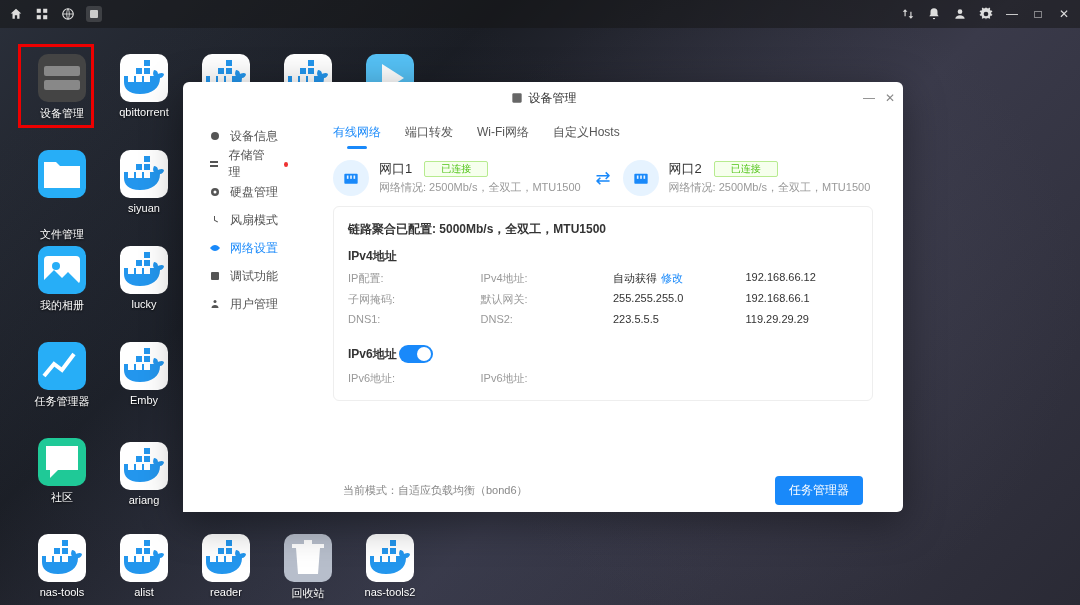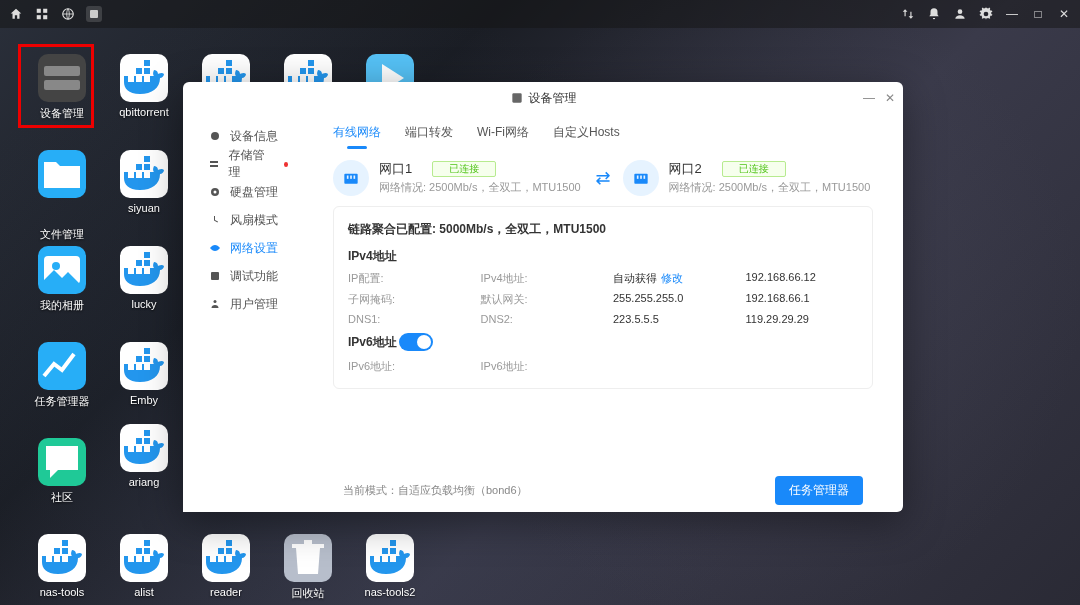--- a/index.html
+++ b/index.html
@@ -28,32 +28,32 @@
 .side-dot{width:5px;height:5px;border-radius:50%;background:#e33;margin-left:4px}
 .main{flex:1;display:flex;flex-direction:column;padding:0 20px 0 10px;overflow:hidden}
 .tabs{height:36px;display:flex;align-items:center;gap:24px;padding:0 10px}
 .tab{font-size:12px;color:#555;cursor:pointer;position:relative;padding:8px 0}
 .tab.active{color:#1989fa}
 .tab.active::after{content:"";position:absolute;bottom:0;left:30%;right:30%;height:3px;background:#1989fa;border-radius:2px}
 .ports{display:flex;align-items:center;gap:12px;padding:10px}
 .port{flex:1;display:flex;gap:10px;align-items:flex-start}
 .port-ico{width:36px;height:36px;border-radius:50%;background:#e6f3ff;display:flex;align-items:center;justify-content:center;color:#1989fa}
 .port-info{flex:1}
-.port-head{display:flex;align-items:center;gap:20px;font-size:13px}
+.port-head{display:flex;align-items:center;gap:12px;font-size:13px}
 .port-status{font-size:10px;color:#52c41a;border:1px solid #b7eb8f;padding:0 16px;border-radius:2px;background:#f6ffed}
 .port-sub{font-size:11px;color:#999;margin-top:2px}
 .link-ico{color:#1989fa;font-size:18px}
 .card{background:#fff;border:1px solid #eee;border-radius:6px;padding:14px;margin:0 10px}
 .agg-title{font-size:12px;font-weight:bold;margin-bottom:10px}
 .sec-title{font-size:12px;font-weight:bold;margin:6px 0}
 .grid{display:grid;grid-template-columns:1fr 1fr 1fr 1fr;gap:6px 20px;font-size:11px}
 .g-lbl{color:#999}
 .g-val{color:#333}
 .modify{color:#1989fa;cursor:pointer;margin-left:4px}
-.ipv6-row{display:flex;align-items:center;gap:2px;margin-top:8px}
+.ipv6-row{display:flex;align-items:center;gap:2px;margin-top:20px}
 .toggle{width:34px;height:18px;border-radius:9px;background:#1989fa;position:relative;cursor:pointer}
 .toggle::after{content:"";position:absolute;right:2px;top:2px;width:14px;height:14px;background:#fff;border-radius:50%}
 .footer{height:44px;display:flex;align-items:center;justify-content:space-between;padding:0 20px;font-size:11px;color:#888;border-top:0}
 .btn-switch{background:#1989fa;color:#fff;padding:6px 14px;border-radius:4px;cursor:pointer;font-size:12px}
 </style>
 </head>
 <body>
 
 <div class="wallpaper"></div>
 
@@ -181,21 +181,21 @@
       <div class="d-lbl">Emby</div>
     </div>
     <div class="d-icon" style="left: 30px; top: 398px;">
       <div class="d-box" style="background: rgb(31, 201, 151);">
         <svg viewBox="0 0 24 24" fill="#fff">
           <path d="M4 4h16v12H10l-4 4V16H4z"></path>
         </svg>
       </div>
       <div class="d-lbl">社区</div>
     </div>
-    <div class="d-icon" style="left: 112px; top: 384px;">
+    <div class="d-icon" style="left: 112px; top: 402px;">
       <div class="d-box" style="background: rgb(255, 255, 255);">
         <svg viewBox="0 0 24 24">
           <path d="M4 11h3v3H4zm4 0h3v3H8zm4 0h3v3h-3zm-4-4h3v3H8zm4 0h3v3h-3zm0-4h3v3h-3zM2 14c0 3 2 6 8 6s10-3 10-8c1 0 2-1 2-2-1-1-3 0-3 0s0-2-2-2c-1 2 0 3 0 3H2z" fill="#2396ed"></path>
         </svg>
       </div>
       <div class="d-lbl">ariang</div>
     </div>
     <div class="d-icon" style="left: 30px; top: 494px;">
       <div class="d-box" style="background: rgb(255, 255, 255);">
         <svg viewBox="0 0 24 24">

